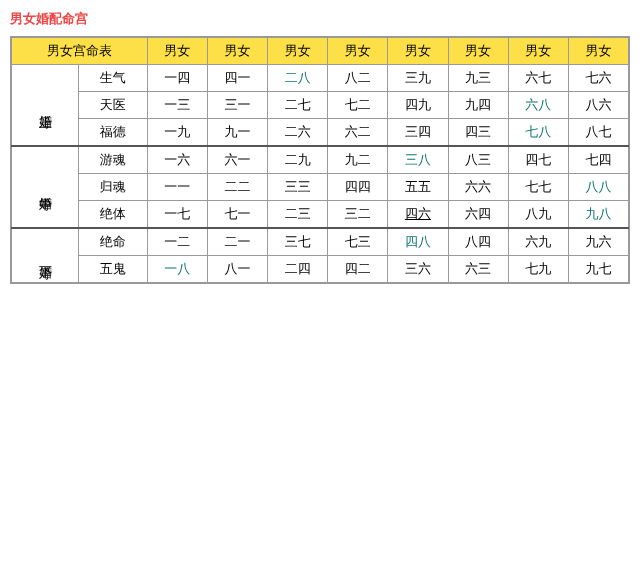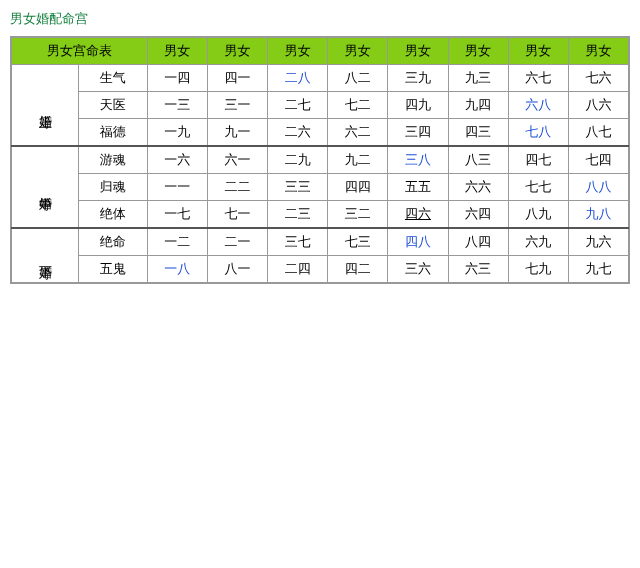--- a/index.html
+++ b/index.html
@@ -6,40 +6,41 @@
     body {
       font-family: sans-serif;
       font-size: 13px;
       background: #fff;
       padding: 10px;
       width: 640px;
     }
     .page-title {
       font-size: 13px;
       margin-bottom: 8px;
-      color: #15803d;
+      color: #ef4444;
+      font-weight: bold;
     }
     .table-wrapper {
       border: 1px solid #999;
     }
     table {
       border-collapse: collapse;
       width: 100%;
     }
     td, th {
       border: 1px solid #999;
       text-align: center;
       padding: 4px 2px;
       min-width: 30px;
       color: #000;
       font-size: 13px;
     }
-    .red { color: #1d4ed8; }
+    .red { color: #0f766e; }
     .header-row td {
-      background: #84cc16;
+      background: #fde047;
       font-weight: normal;
     }
     .group-label {
       writing-mode: vertical-rl;
       text-orientation: upright;
       text-align: center;
       vertical-align: middle;
       font-size: 13px;
     }
     .sub-label {

